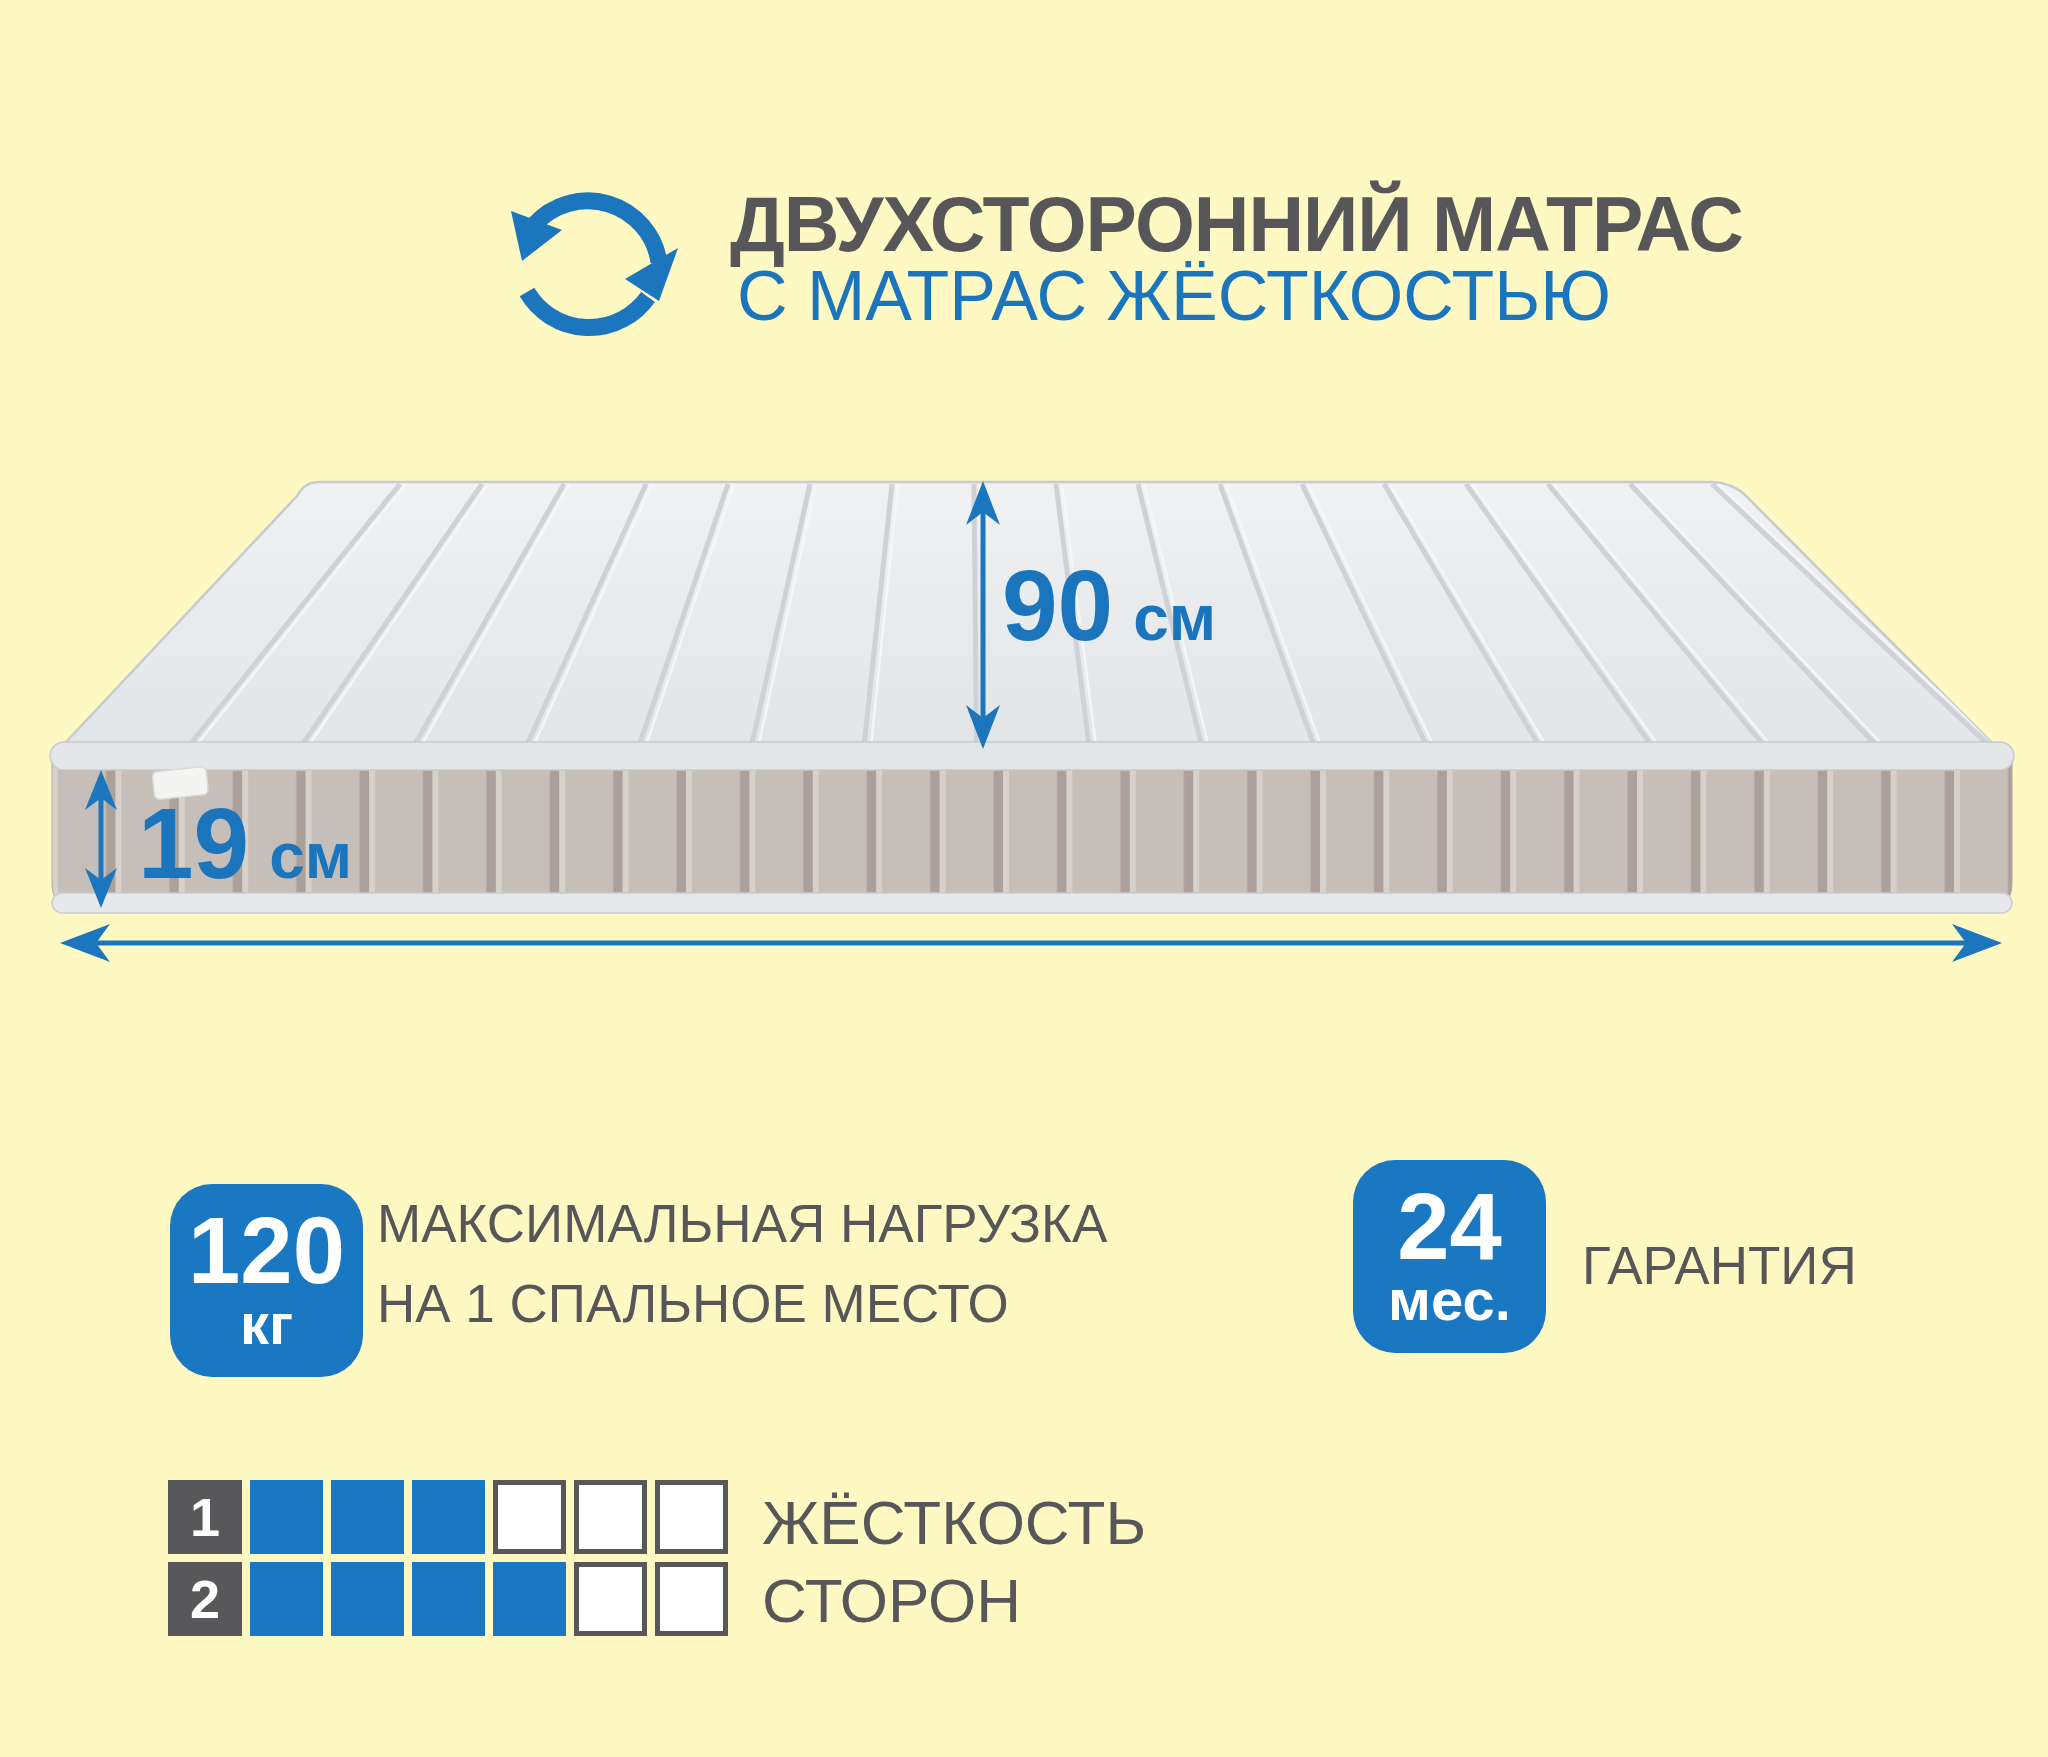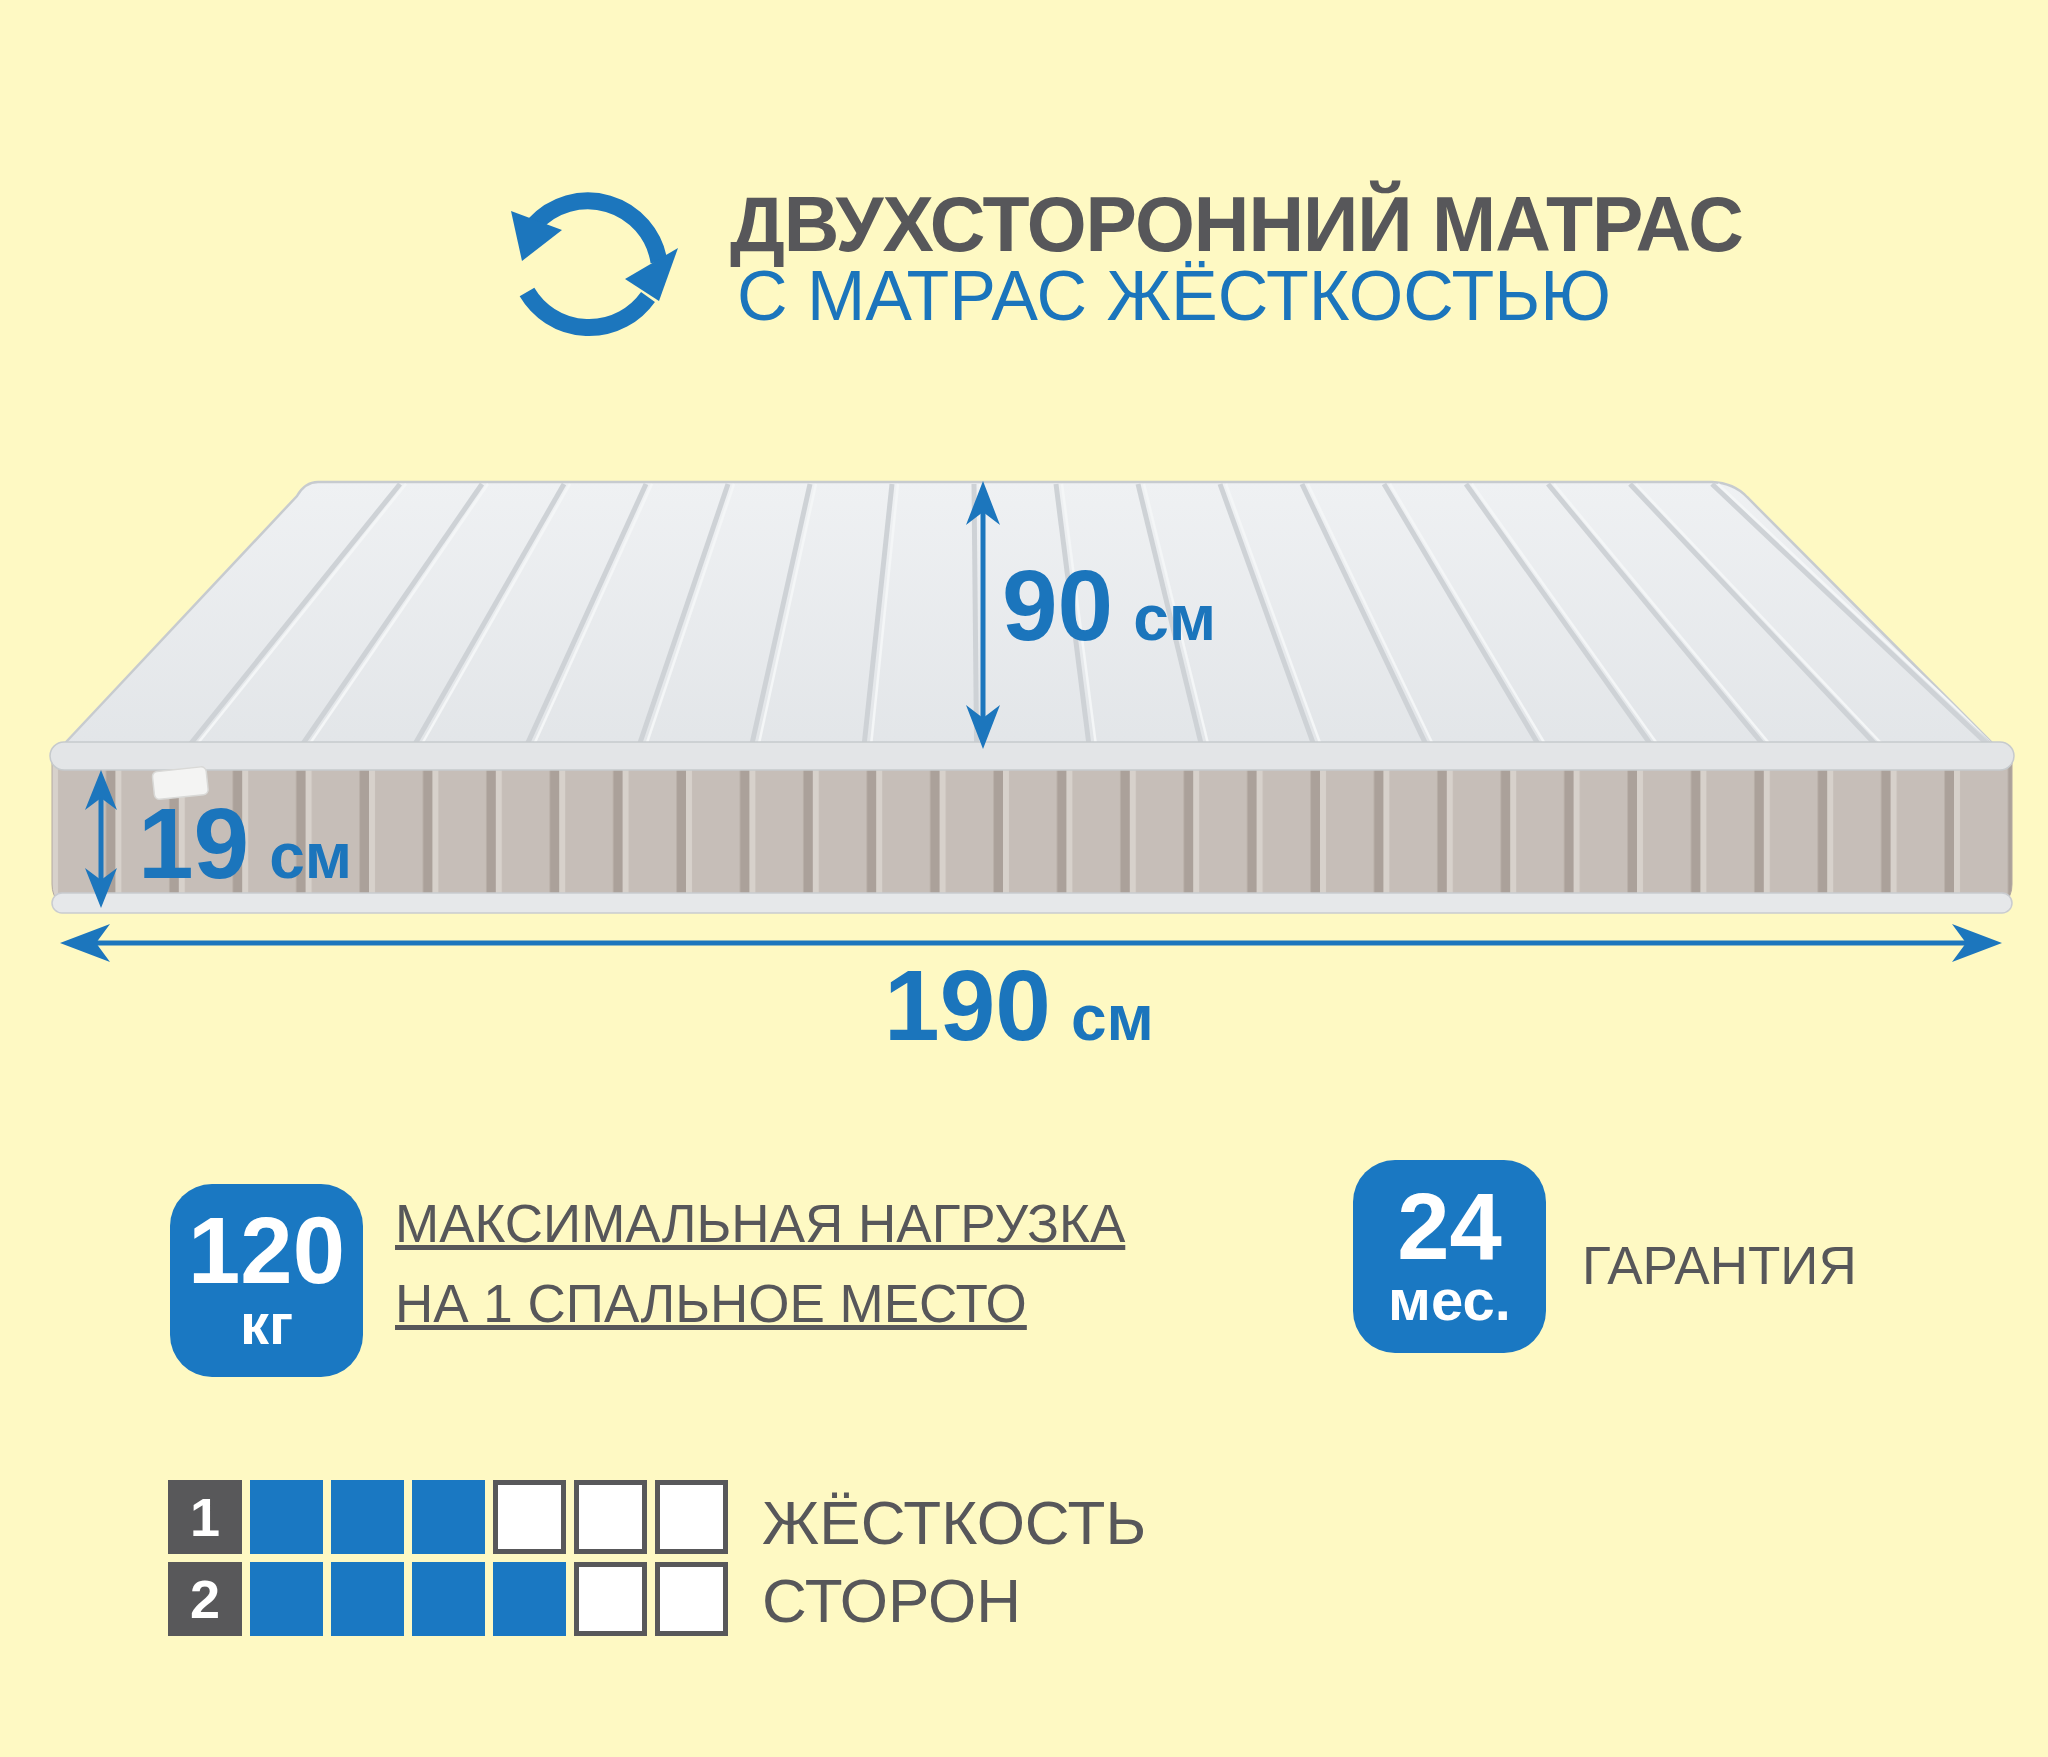--- a/index.html
+++ b/index.html
@@ -30,21 +30,21 @@
     display:flex;flex-direction:column;align-items:center;justify-content:center;
     text-align:center;
   }
   .badge .b-val{font-size:94px;font-weight:700;line-height:0.92;}
   .badge .b-unit{font-size:58px;font-weight:700;line-height:1.0;}
   #badge-max-load{left:170px;top:1184px;}
   #badge-warranty{left:1353px;top:1160px;text-align:center;}
   .badge-caption{
     color:#57575a;font-size:53px;font-weight:400;line-height:1.5;white-space:nowrap;
   }
-  #caption-max-load{left:395px;top:1184px;text-decoration:underline;}
+  #caption-max-load{left:377px;top:1184px;}
   #caption-warranty{left:1582px;top:1226px;}
   
   #firmness-scale{left:168px;top:1480px;display:flex;flex-direction:column;gap:8px;}
   .f-row{display:flex;gap:8px;}
   .f-side{
     width:74px;height:74px;background:#58585a;color:#ffffff;font-size:54px;font-weight:700;
     display:flex;align-items:center;justify-content:center;
   }
   .cell{width:73px;height:74px;box-sizing:border-box;}
   .cell.filled{background:#1a78c2;}
@@ -150,23 +150,20 @@
 
   <div id="page-title" class="abs">ДВУХСТОРОННИЙ МАТРАС</div>
   <div id="page-subtitle" class="abs">С МАТРАС ЖЁСТКОСТЬЮ</div>
 
   <div id="dim-height" class="abs dim-label">
     <span class="val">90</span><span class="unit">см</span>
   </div>
   <div id="dim-thickness" class="abs dim-label">
     <span class="val">19</span><span class="unit">см</span>
   </div>
-  <div id="dim-length" class="abs dim-label">
-    <span class="val">190</span><span class="unit">см</span>
-  </div>
 
   <div id="badge-max-load" class="abs badge">
     <div class="b-val">120</div>
     <div class="b-unit">кг</div>
   </div>
   <div id="caption-max-load" class="abs badge-caption">
     <div>МАКСИМАЛЬНАЯ НАГРУЗКА</div>
     <div>НА 1 СПАЛЬНОЕ МЕСТО</div>
   </div>
 

